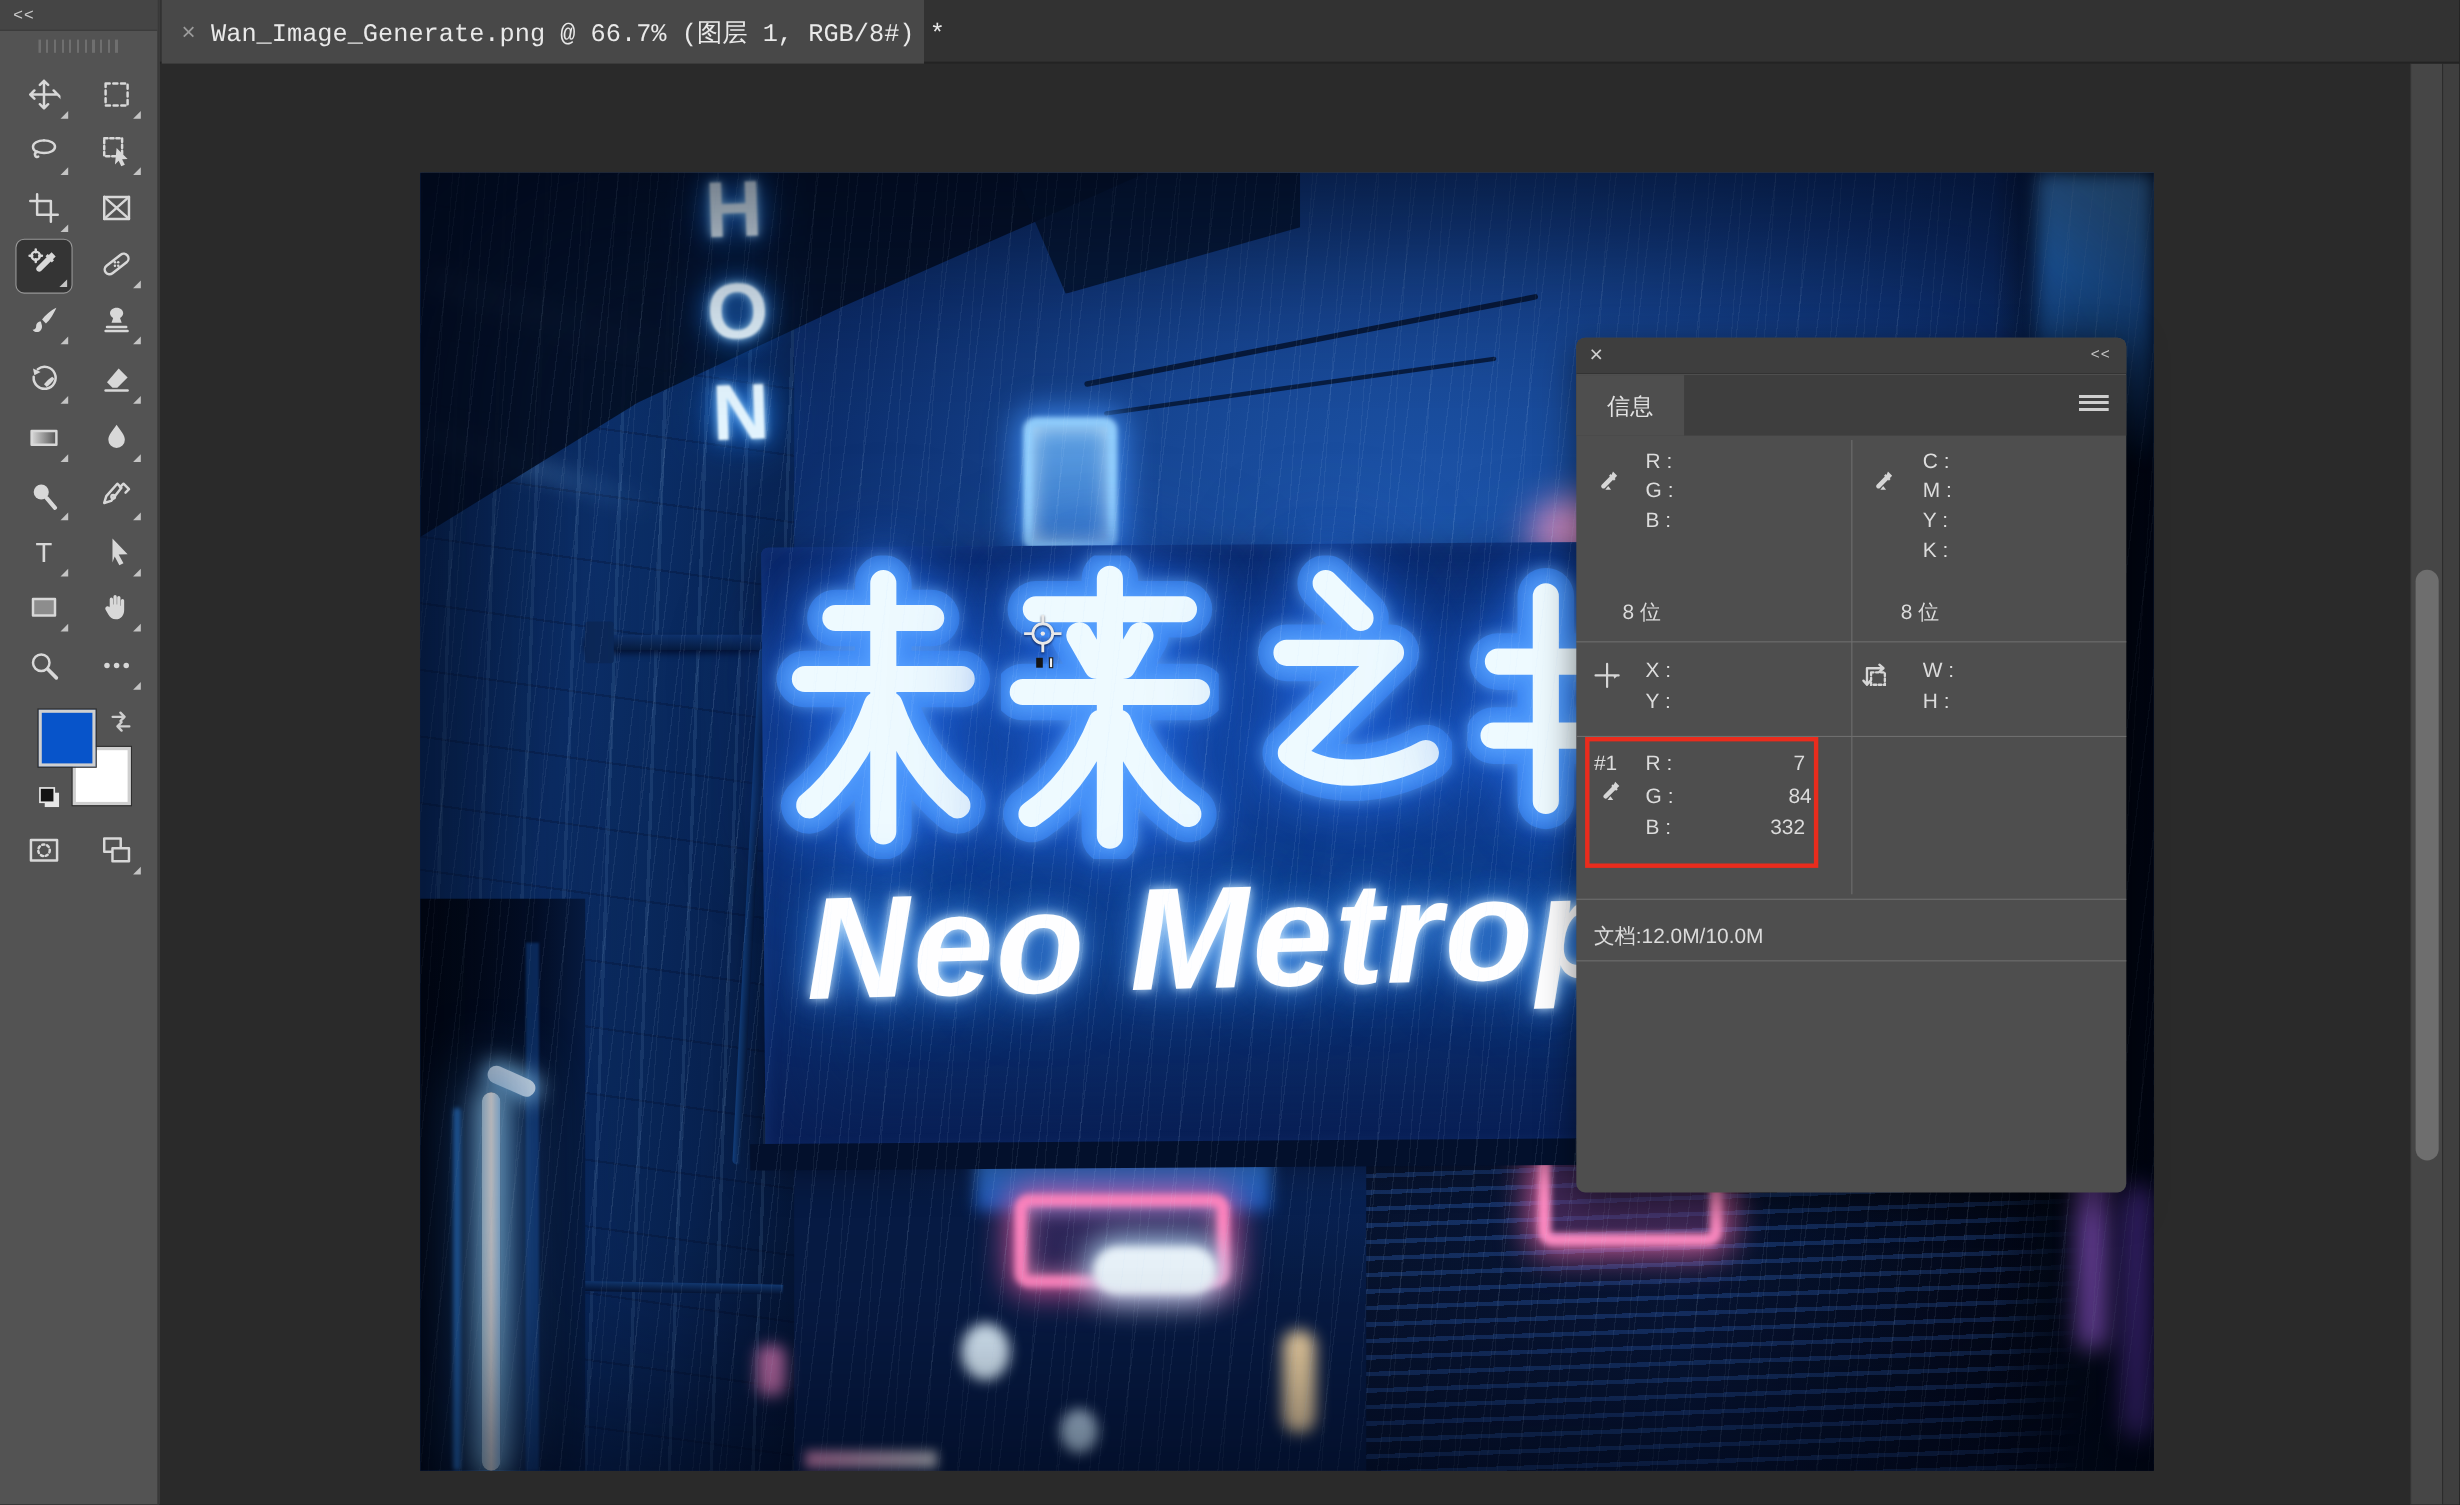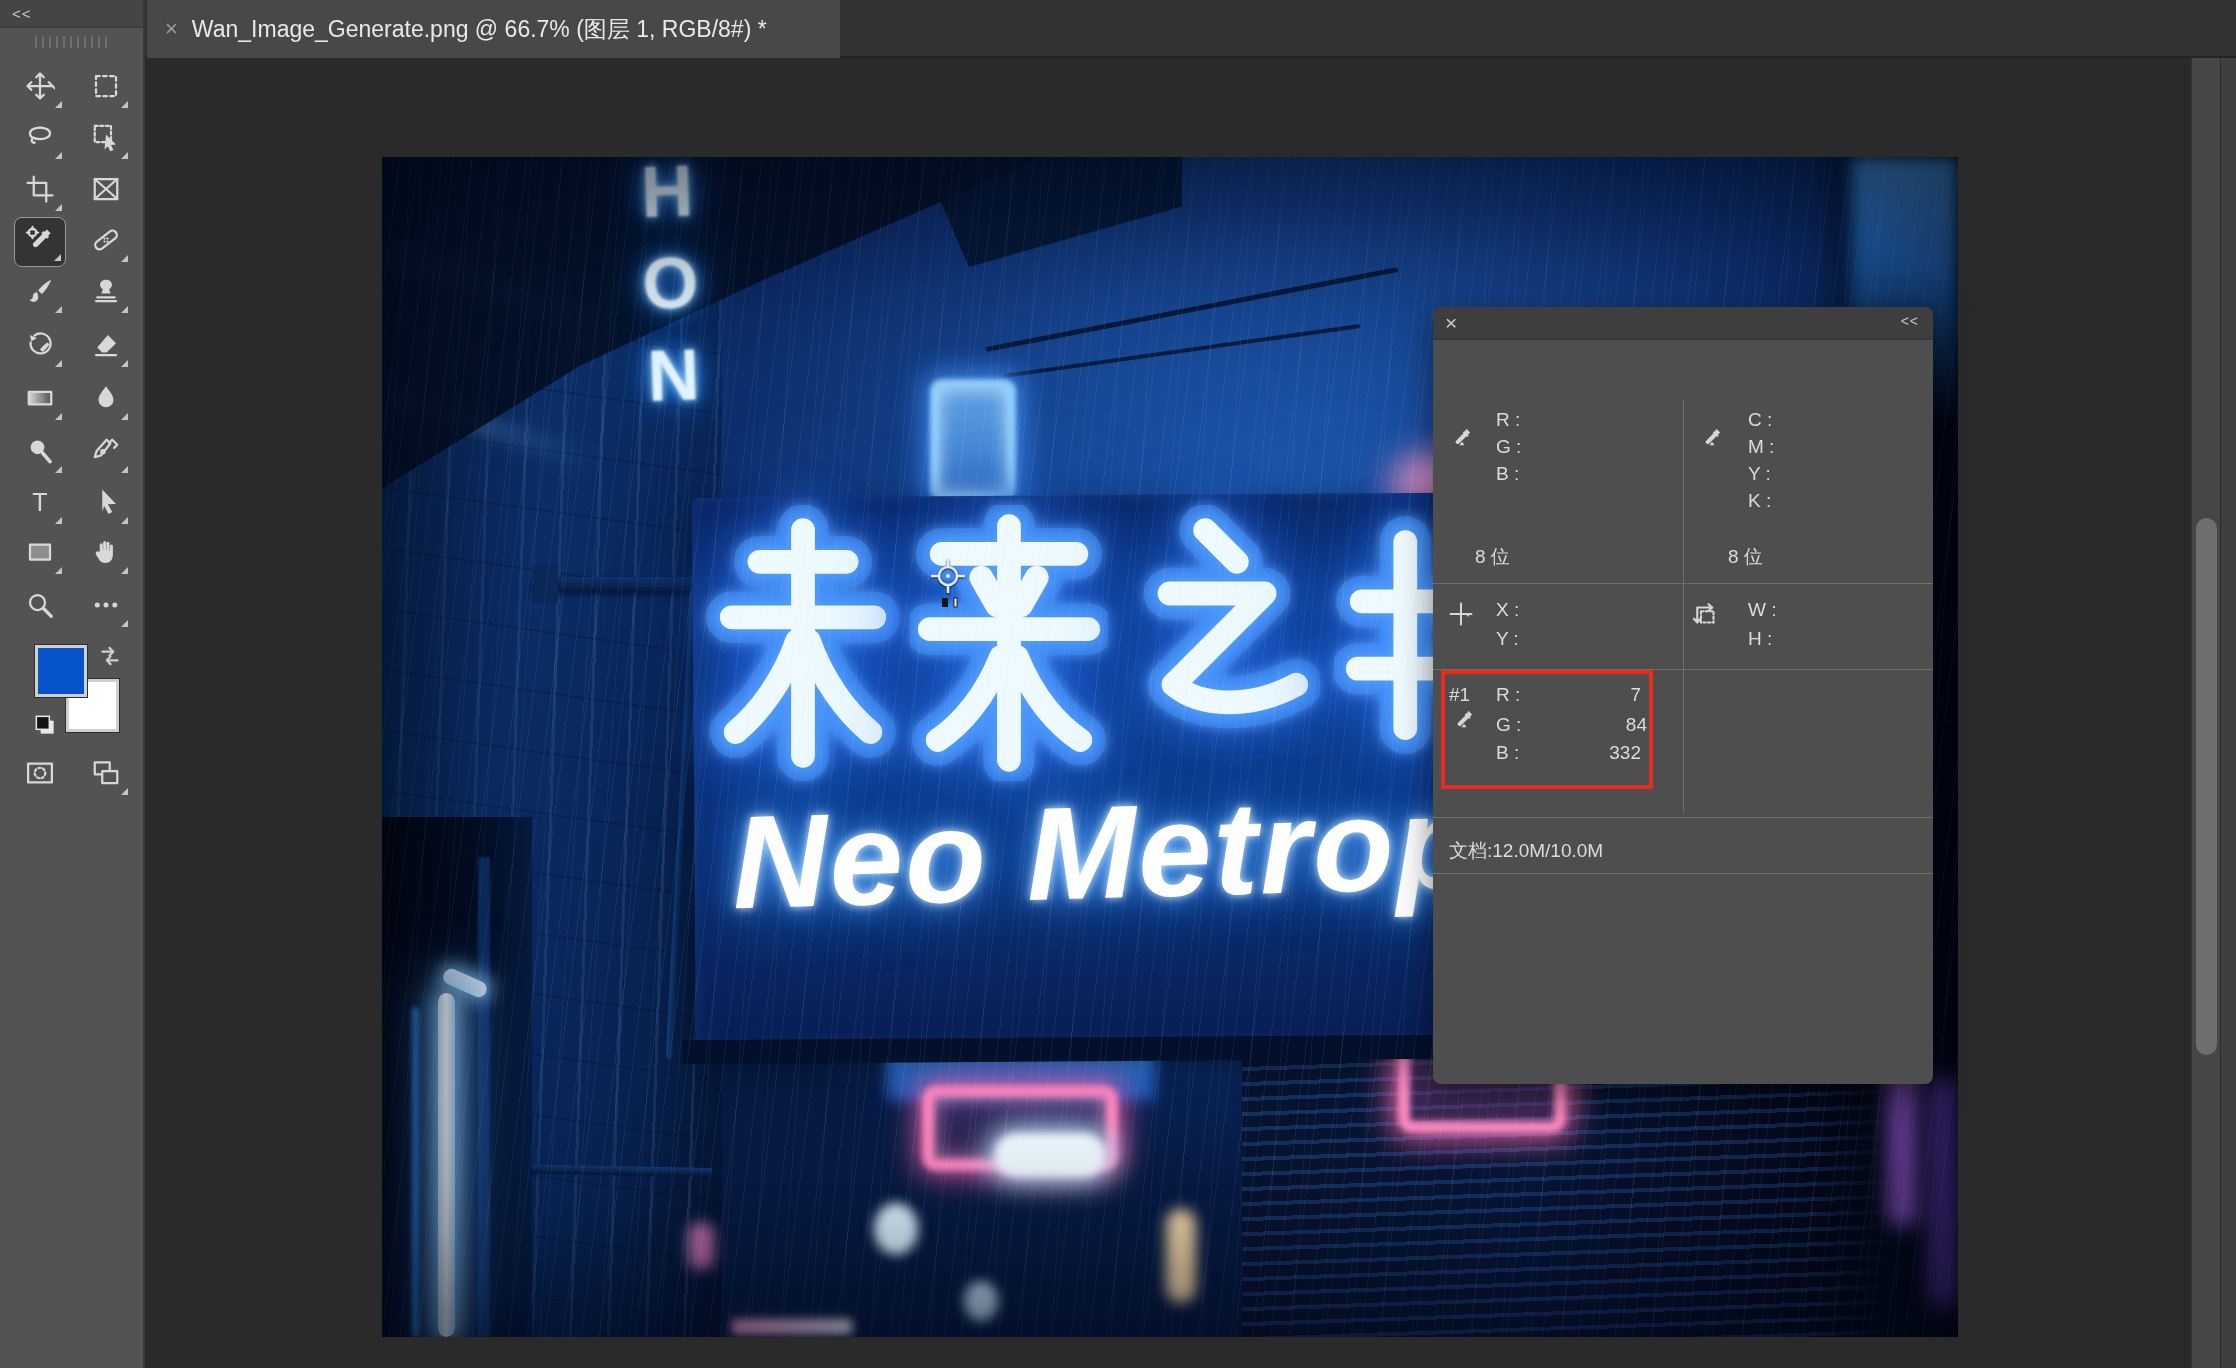--- a/index.html
+++ b/index.html
@@ -20,21 +20,21 @@
   #fg-swatch{position:absolute;left:35px;top:645px;width:52px;height:52px;border:3px solid #cfcfcf;outline:1px solid #2e2e2e;z-index:2;}
   #bg-swatch{position:absolute;left:66px;top:679px;width:53px;height:53px;border:3px solid #cfcfcf;outline:1px solid #2e2e2e;background:#ffffff;z-index:1;}
   #swap-colors{position:absolute;left:97px;top:643px;z-index:3;}
   #default-colors{position:absolute;left:32px;top:712px;z-index:3;}
 
   
   #main{position:absolute;left:145px;top:0;right:0;bottom:0;}
   #tabbar{position:absolute;left:0;top:0;right:0;height:58px;background:#323232;border-bottom:2px solid #232323;}
   #doc-tab{position:absolute;left:2px;top:0;width:693px;height:58px;background:#484848;display:flex;align-items:center;gap:14px;padding:0 18px;}
   #doc-tab .close-x{color:#9b9b9b;font-size:22px;line-height:1;}
-  #doc-tab .title{color:#e9e9e9;font-size:23px;white-space:nowrap;}
+  #doc-tab .title{color:#e9e9e9;font-size:23px;white-space:nowrap;font-family:Liberation Mono, monospace;}
 
   
   #canvas-zone{position:absolute;left:0;top:58px;right:0;bottom:0;background:#2a2a2a;}
   #photo{position:absolute;left:237px;top:99px;width:1576px;height:1180px;overflow:hidden;
     background:radial-gradient(ellipse 900px 700px at 58% 28%,#1d55ab 0%,#174693 32%,#0d2f6e 62%,#071b44 100%);}
   .abs{position:absolute;}
 
   
   #wall-left{left:0;top:0;width:340px;height:1180px;
     background:linear-gradient(100deg,#0a2a5e 0%,#0c316d 40%,#082250 75%,#04122e 100%);}
@@ -408,20 +408,24 @@
             <rect x="28" y="42" width="3" height="9" fill="#f2f2f2" stroke="#222" stroke-width="1"></rect>
           </svg>
         </div>
       </div>
 
       <div id="info-panel">
         <div id="ip-titlebar">
           <span class="close-x">×</span>
           <span class="collapse">&lt;&lt;</span>
         </div>
+        <div id="ip-tabrow">
+          <div id="ip-tab">信息</div>
+          <div id="ip-menu"></div>
+        </div>
 
         <div id="ip-content">
           <div class="ip-vdiv"></div>
 
           <span class="ip-icon" style="left:16px;top:30px">
             <svg width="26" height="26" viewBox="0 0 24 24">
                 <path class="f" d="M16 2.5l3.5 3.5-2 2 .7.7-1.4 1.4-.7-.7-6.8 6.8c-.7.7-1.8.7-2.5 0l-.2-.2c-.7-.7-.7-1.8 0-2.5l6.8-6.8-.7-.7 1.4-1.4.7.7z"></path>
                 <path class="f" d="M17 21l3-4 3 4z" transform="translate(-4 1) scale(.8)"></path>
               </svg>
           </span>

